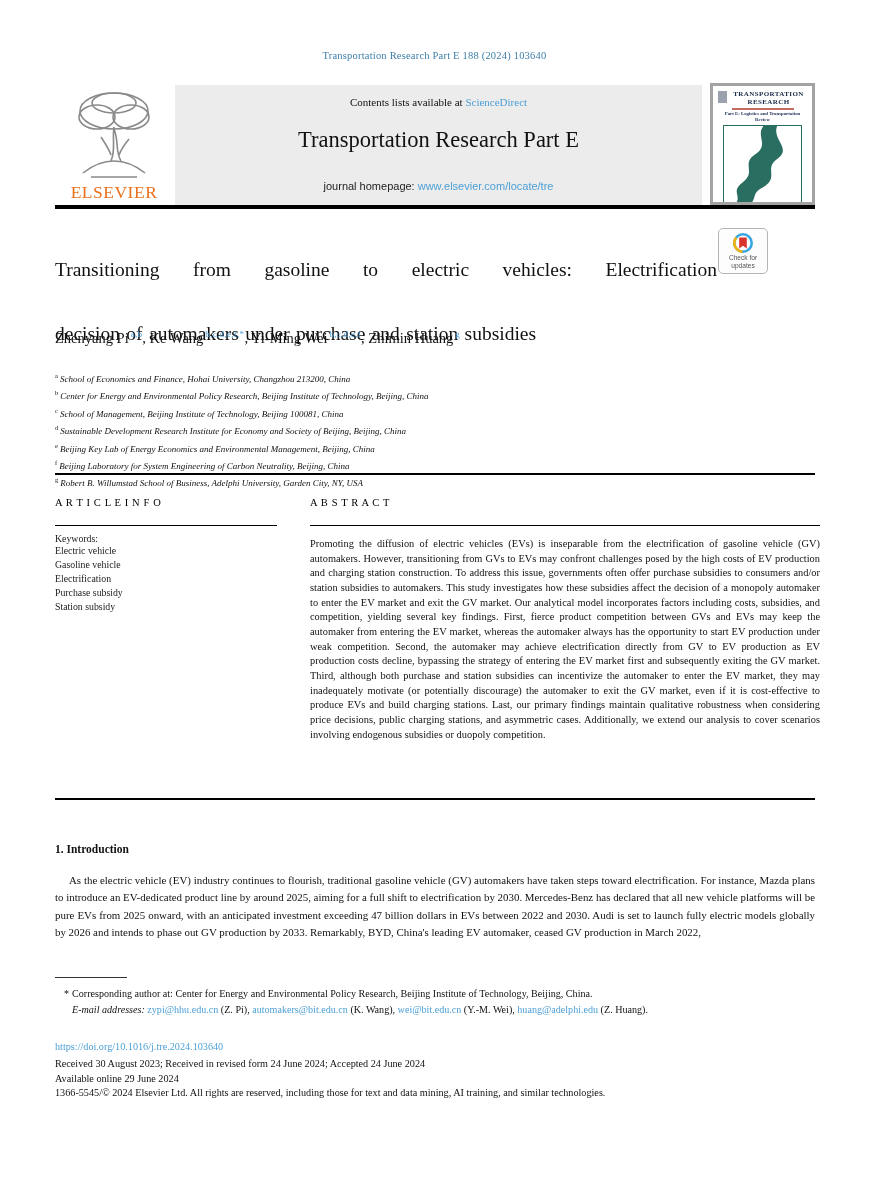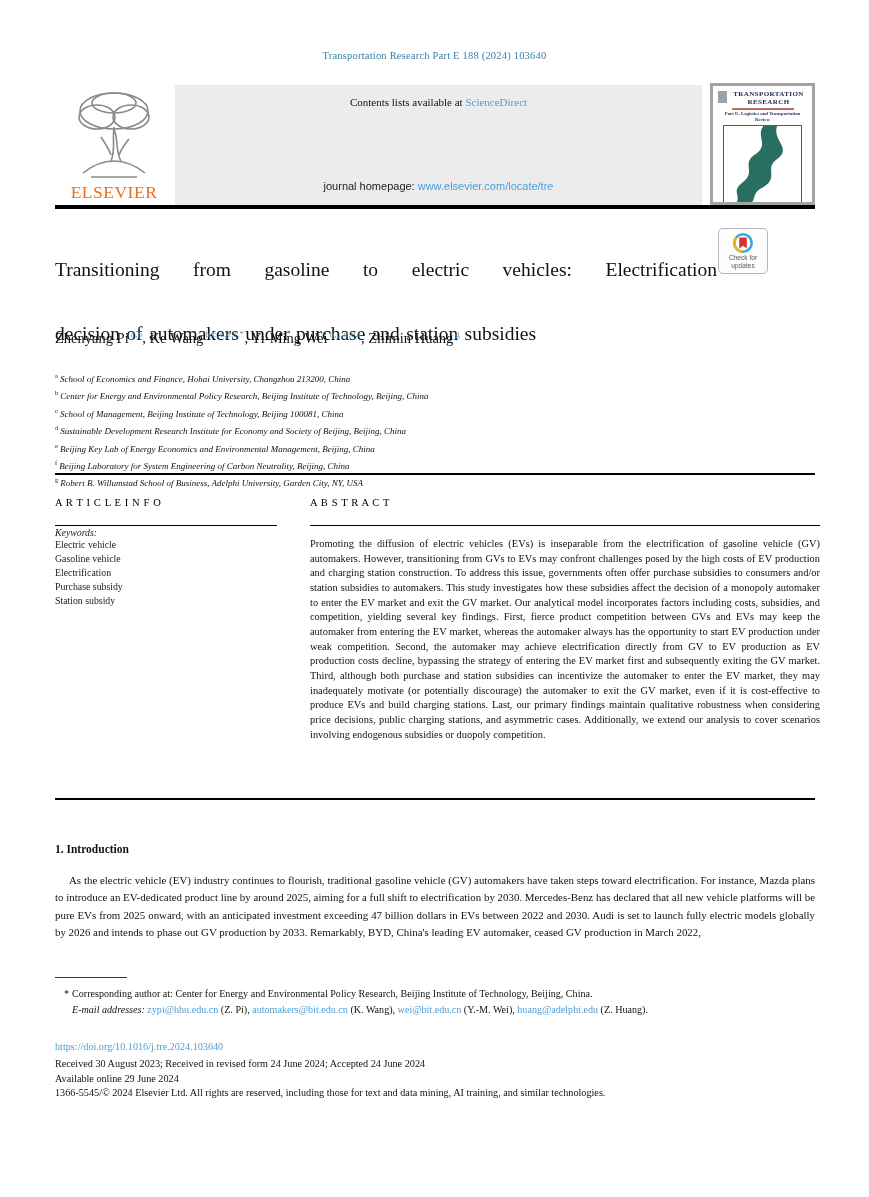--- a/index.html
+++ b/index.html
@@ -72,21 +72,21 @@
   .affils { position:absolute; top:369px; left:55px; width:640px; font-size:9px; line-height:13.4px; color:#111; }
   .affils .aff-line sup { font-style:normal; font-size:6.5px; margin-right:2px; }
   .affils .aff-text { font-style:italic; }
   .rule-thin { position:absolute; left:55px; width:760px; height:2px; background:#000; }
   .rule-a { top:473px; } .rule-b { top:798px; }
   
   .info-col { position:absolute; top:497px; left:55px; width:222px; }
   .abs-col  { position:absolute; top:497px; left:310px; width:510px; }
   .col-heading { font-size:10.5px; letter-spacing:.6px; color:#000; }
   .col-rule { height:1px; background:#000; margin-top:17px; }
-  .kw-label { font-style:italic; font-size:9.8px; margin-top:1px; }
+  .kw-label { font-size:9.8px; margin-top:7px; }
   .kw-item { font-size:9.8px; line-height:14px; }
   .abstract-text {
     margin-top:11px; font-size:10.4px; line-height:14.65px; text-align:justify; color:#111;
   }
   
   .intro-heading { position:absolute; top:843px; left:55px; font-size:11.5px; font-weight:bold; color:#111; }
   .intro-para {
     position:absolute; top:872px; left:55px; width:760px;
     font-size:10.9px; line-height:17.3px; text-align:justify; text-indent:14px; color:#111;
   }
@@ -122,20 +122,21 @@
             <path d="M12 86 C22 78 34 74 43 74 C52 74 64 78 74 86"></path>
             <path d="M20 90 L66 90"></path>
           </g>
         </svg>
       </span>
       <div class="elsevier-word">ELSEVIER</div>
     </div>
 
     <div class="gray-box">
       <div class="contents-line"><span>Contents lists available at </span><a class="link">ScienceDirect</a></div>
+      <div class="journal-title">Transportation Research Part E</div>
       <div class="homepage-line"><span>journal homepage: </span><a class="link">www.elsevier.com/locate/tre</a></div>
     </div>
 
     <div class="cover-box">
       <div class="cover-head">
         <span class="cover-crest"></span>
         <div class="cover-title">TRANSPORTATION RESEARCH</div>
       </div>
       <div class="cover-redline"></div>
       <div class="cover-subtitle">Part E: Logistics and Transportation Review</div>

